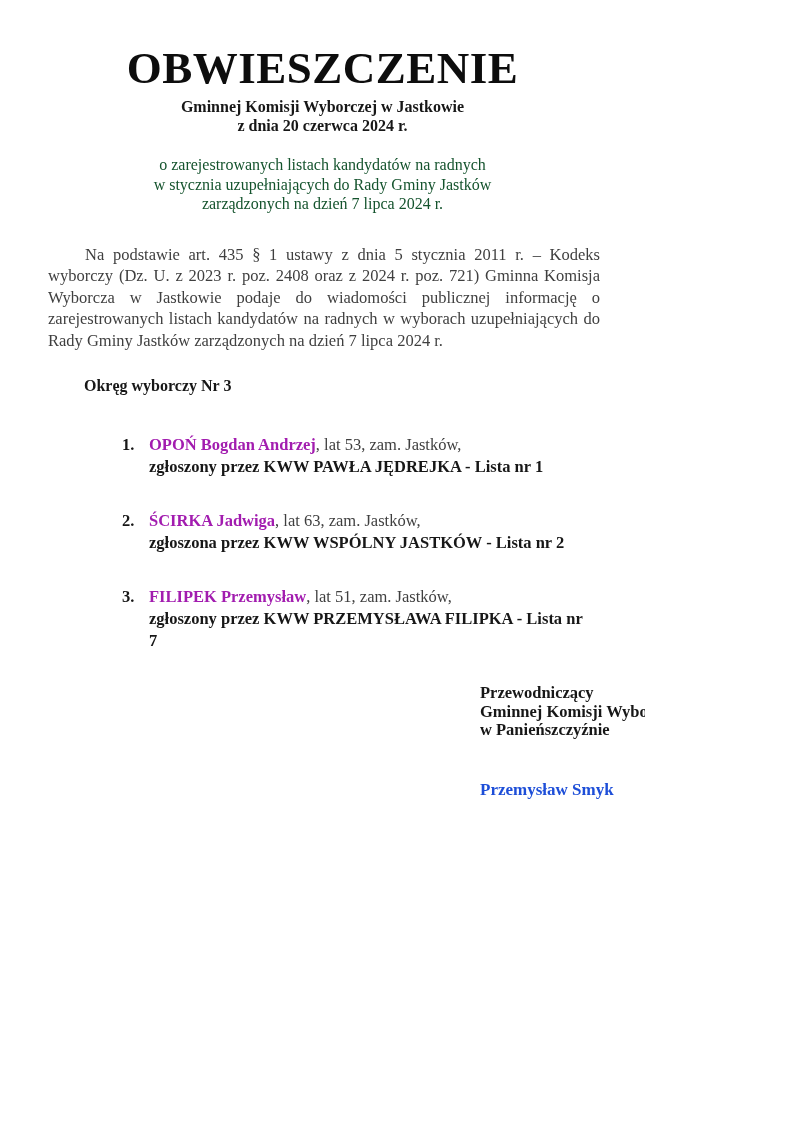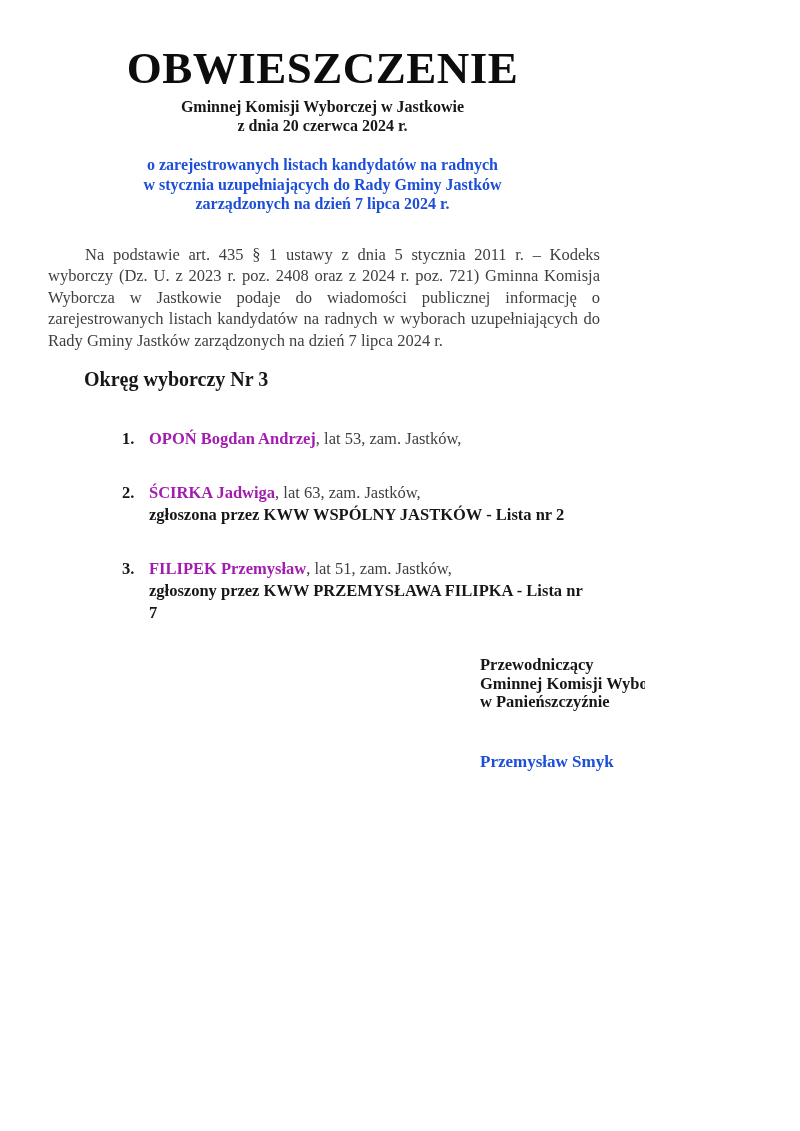--- a/index.html
+++ b/index.html
@@ -36,35 +36,35 @@
     font-size: 16px;
     font-weight: bold;
     line-height: 19px;
     color: #171717;
   }
   .subject-block {
     margin-top: 20px;
   }
   .subject-line {
     font-size: 16px;
-    font-weight: bold;
+    font-weight: normal;
     line-height: 19.5px;
-    color: #1d4ed8;
+    color: #14532d;
   }
   .legal-paragraph {
     margin: 30px 45px 0 48px;
     font-size: 16.5px;
     line-height: 21.6px;
     text-align: justify;
     text-indent: 37px;
     color: #3f3f3f;
   }
   .district-heading {
-    margin: 18px 0 0 84px;
-    font-size: 20px;
+    margin: 24px 0 0 84px;
+    font-size: 16px;
     font-weight: bold;
     line-height: 21px;
     color: #171717;
   }
   .candidate-list {
     margin-top: 38px;
   }
   .candidate {
     display: flex;
     margin-left: 122px;
@@ -132,20 +132,21 @@
   <p class="legal-paragraph">Na podstawie art. 435 § 1 ustawy z dnia 5 stycznia 2011 r. – Kodeks wyborczy (Dz. U. z 2023 r. poz. 2408 oraz z 2024 r. poz. 721) Gminna Komisja Wyborcza w Jastkowie podaje do wiadomości publicznej informację o zarejestrowanych listach kandydatów na radnych w wyborach uzupełniających do Rady Gminy Jastków zarządzonych na dzień 7 lipca 2024 r.</p>
 
   <div class="district-heading">Okręg wyborczy Nr 3</div>
 
   <div class="candidate-list">
 
     <div class="candidate">
       <span class="candidate-number">1.</span>
       <span class="candidate-body">
         <span class="candidate-name">OPOŃ Bogdan Andrzej</span><span class="candidate-details">, lat 53, zam. Jastków,</span><br>
+        <span class="candidate-committee">zgłoszony przez KWW PAWŁA JĘDREJKA - Lista nr 1</span>
       </span>
     </div>
 
     <div class="candidate">
       <span class="candidate-number">2.</span>
       <span class="candidate-body">
         <span class="candidate-name">ŚCIRKA Jadwiga</span><span class="candidate-details">, lat 63, zam. Jastków,</span><br>
         <span class="candidate-committee">zgłoszona przez KWW WSPÓLNY JASTKÓW - Lista nr 2</span>
       </span>
     </div>

